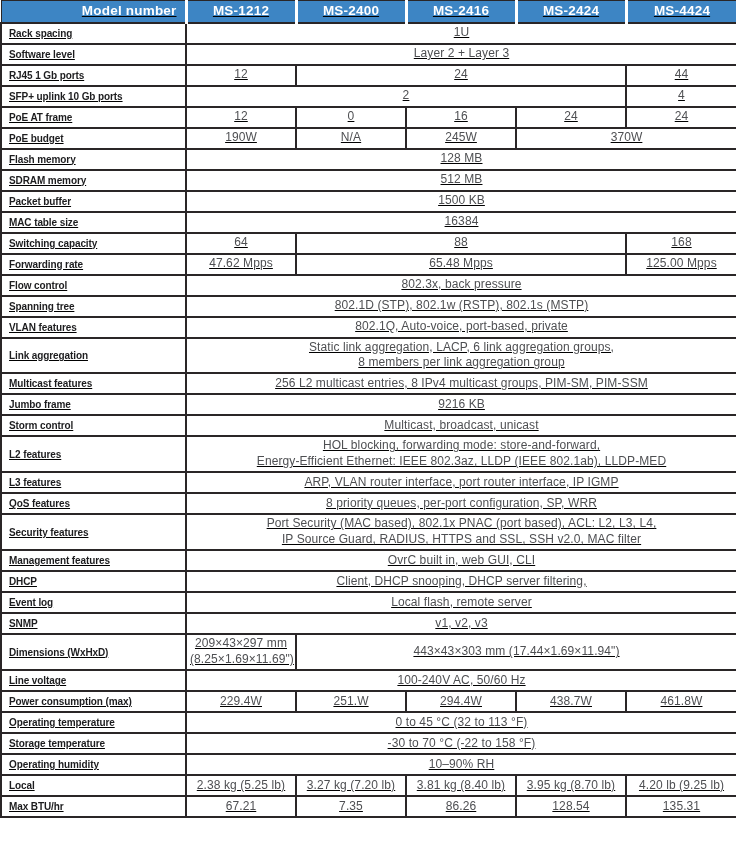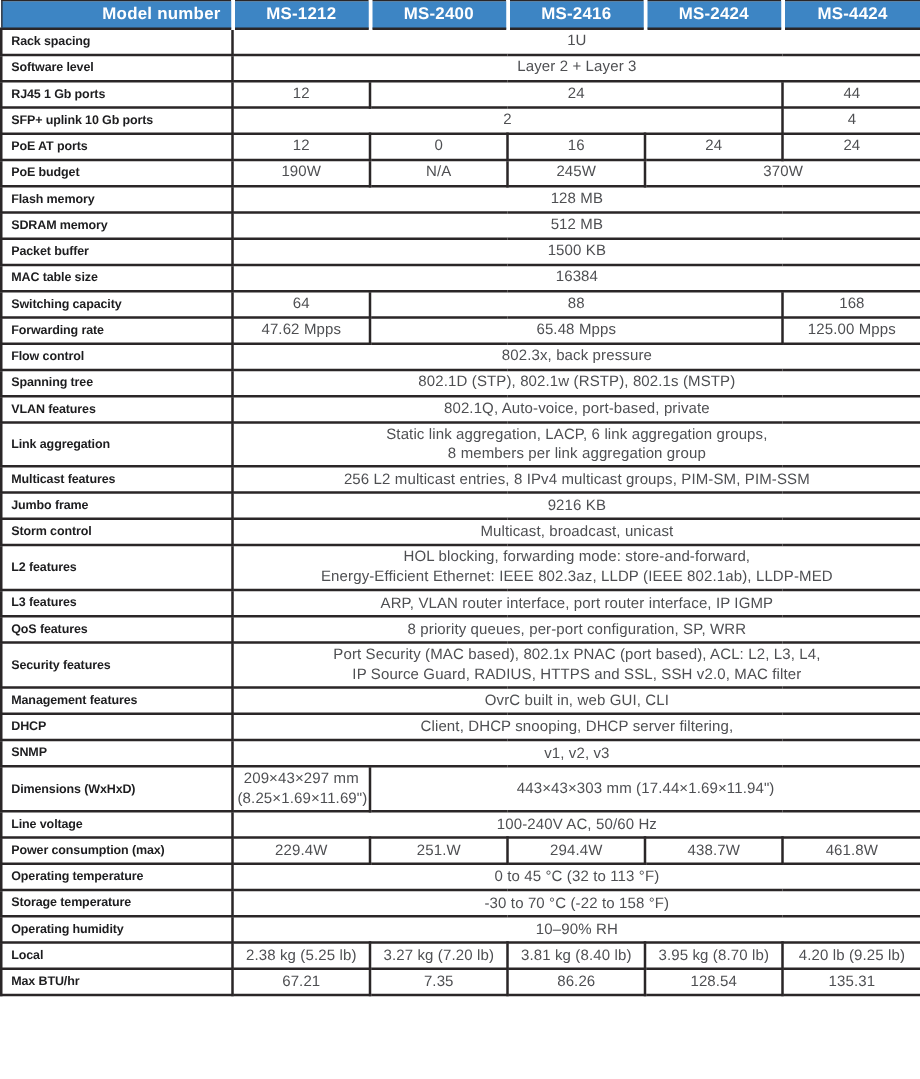--- a/index.html
+++ b/index.html
@@ -14,20 +14,21 @@
   html, body {
     margin: 0;
     padding: 0;
     background: var(--page-bg);
     font-family: "Liberation Sans", sans-serif;
   }
   .sheet {
     width: 736px;
     height: 863px;
     overflow: hidden;
+    text-decoration: underline;
   }
   table.spec {
     width: 736px;
     border-collapse: collapse;
     table-layout: fixed;
   }
   col.c-label  { width: 185px; }
   col.c-model  { width: 110px; }
   col.c-model-last { width: 111px; }
 
@@ -113,21 +114,21 @@
           <td class="spec-cell">12</td>
           <td class="spec-cell" colspan="3">24</td>
           <td class="spec-cell">44</td>
         </tr>
         <tr>
           <td class="row-label">SFP+ uplink 10 Gb ports</td>
           <td class="spec-cell" colspan="4">2</td>
           <td class="spec-cell">4</td>
         </tr>
         <tr>
-          <td class="row-label">PoE AT ports</td>
+          <td class="row-label">PoE AT frame</td>
           <td class="spec-cell">12</td>
           <td class="spec-cell">0</td>
           <td class="spec-cell">16</td>
           <td class="spec-cell">24</td>
           <td class="spec-cell">24</td>
         </tr>
         <tr>
           <td class="row-label">PoE budget</td>
           <td class="spec-cell">190W</td>
           <td class="spec-cell">N/A</td>
@@ -209,20 +210,24 @@
           <td class="spec-cell" colspan="5">Port Security (MAC based), 802.1x PNAC (port based), ACL: L2, L3, L4,
 IP Source Guard, RADIUS, HTTPS and SSL, SSH v2.0, MAC filter</td>
         </tr>
         <tr>
           <td class="row-label">Management features</td>
           <td class="spec-cell" colspan="5">OvrC built in, web GUI, CLI</td>
         </tr>
         <tr>
           <td class="row-label">DHCP</td>
           <td class="spec-cell" colspan="5">Client, DHCP snooping, DHCP server filtering,</td>
+        </tr>
+        <tr>
+          <td class="row-label">Event log</td>
+          <td class="spec-cell" colspan="5">Local flash, remote server</td>
         </tr>
         <tr>
           <td class="row-label">SNMP</td>
           <td class="spec-cell" colspan="5">v1, v2, v3</td>
         </tr>
         <tr>
           <td class="row-label">Dimensions (WxHxD)</td>
           <td class="spec-cell">209×43×297 mm
 (8.25×1.69×11.69")</td>
           <td class="spec-cell" colspan="4">443×43×303 mm (17.44×1.69×11.94")</td>

